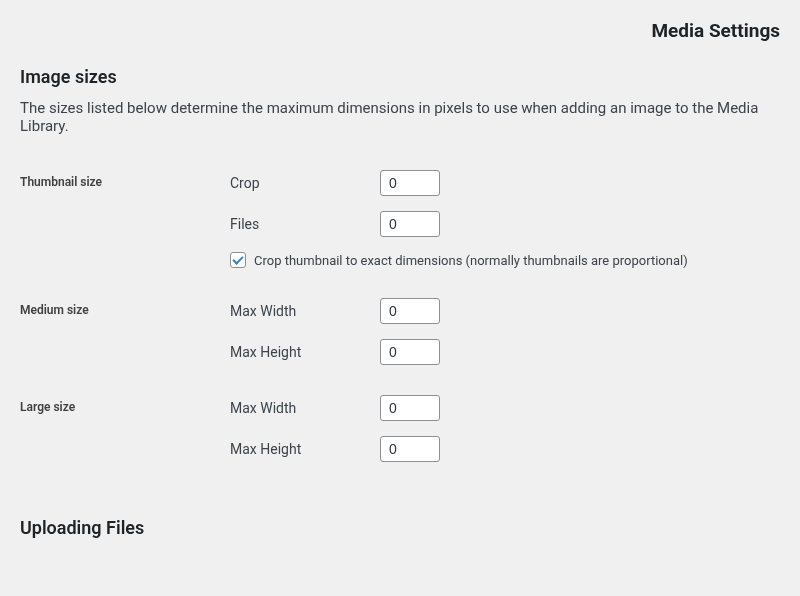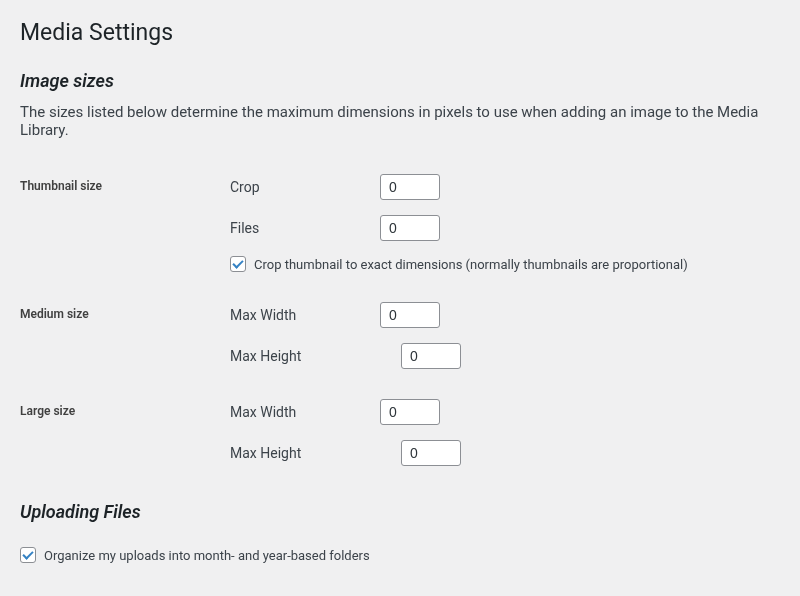--- a/index.html
+++ b/index.html
@@ -9,32 +9,32 @@
     }
     body {
       background: #f0f0f1;
       font-family: -apple-system, BlinkMacSystemFont, "Segoe UI", Roboto, Oxygen-Sans, Ubuntu, Cantarell, "Helvetica Neue", sans-serif;
       font-size: 13px;
       color: #3c434a;
       padding: 10px 20px;
       width: 800px;
     }
     h1 {
-      font-size: 23px;
-      font-weight: 400;
+      font-size: 19px;
+      font-weight: 700;
       color: #1d2327;
       margin: 0 0 20px 0;
       padding: 9px 0 4px 0;
+      text-align: right;
     }
     h2 {
       font-size: 18px;
       font-weight: 600;
       color: #1d2327;
       margin: 0 0 10px 0;
-      font-style: italic;
     }
     p.description {
       font-size: 15px;
       color: #3c434a;
       margin: 12px 0 20px 0;
     }
     table.form-table {
       border-collapse: collapse;
       width: 100%;
       margin-top: 20px;
@@ -52,21 +52,20 @@
       padding: 15px 10px;
       vertical-align: top;
     }
     .field-row {
       display: flex;
       align-items: center;
       margin-bottom: 15px;
     }
     .field-row:last-child {
       margin-bottom: 0;
-      gap: 21px;
     }
     .field-row label {
       display: inline-block;
       width: 150px;
       font-size: 14px;
       color: #3c434a;
     }
     input[type="number"] {
       width: 60px;
       padding: 4px 8px;
@@ -102,21 +101,21 @@
       border: solid #3582c4;
       border-width: 0 2px 2px 0;
       transform: rotate(45deg);
     }
     .checkbox-row label {
       font-size: 13px;
       color: #3c434a;
       cursor: pointer;
     }
     .uploading-section {
-      margin-top: 20px;
+      margin-top: 40px;
     }
     .uploading-section h2 {
       margin-bottom: 25px;
     }
   </style>
 </head>
 <body>
 
 <h1>Media Settings</h1>
 
@@ -169,17 +168,13 @@
         <label>Max Height</label>
         <input type="number" value="0" style="">
       </div>
     </td>
   </tr>
 </tbody>
   </table>
 
 <div class="uploading-section">
   <h2>Uploading Files</h2>
-  <div class="checkbox-row">
-    <input type="checkbox" id="organize" checked="" style="">
-    <label for="organize">Organize my uploads into month- and year-based folders</label>
-  </div>
 </div>
 
 </body></html>

